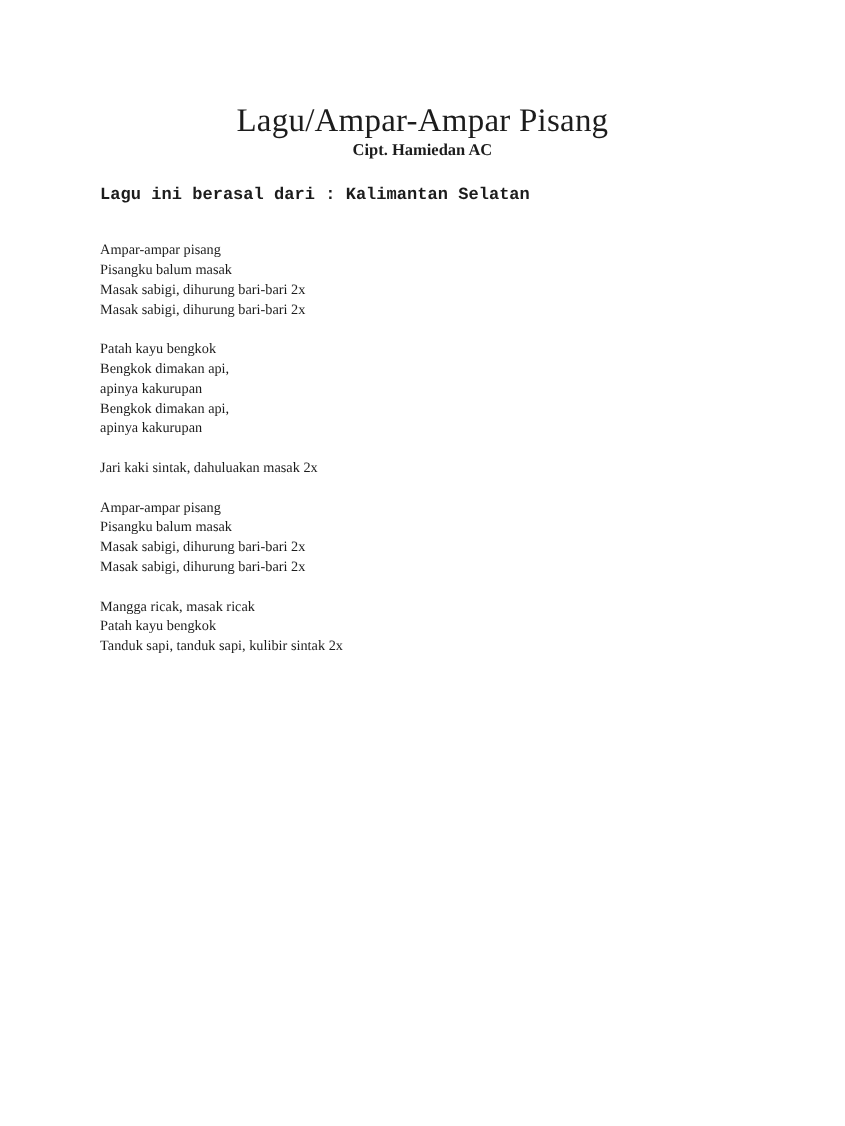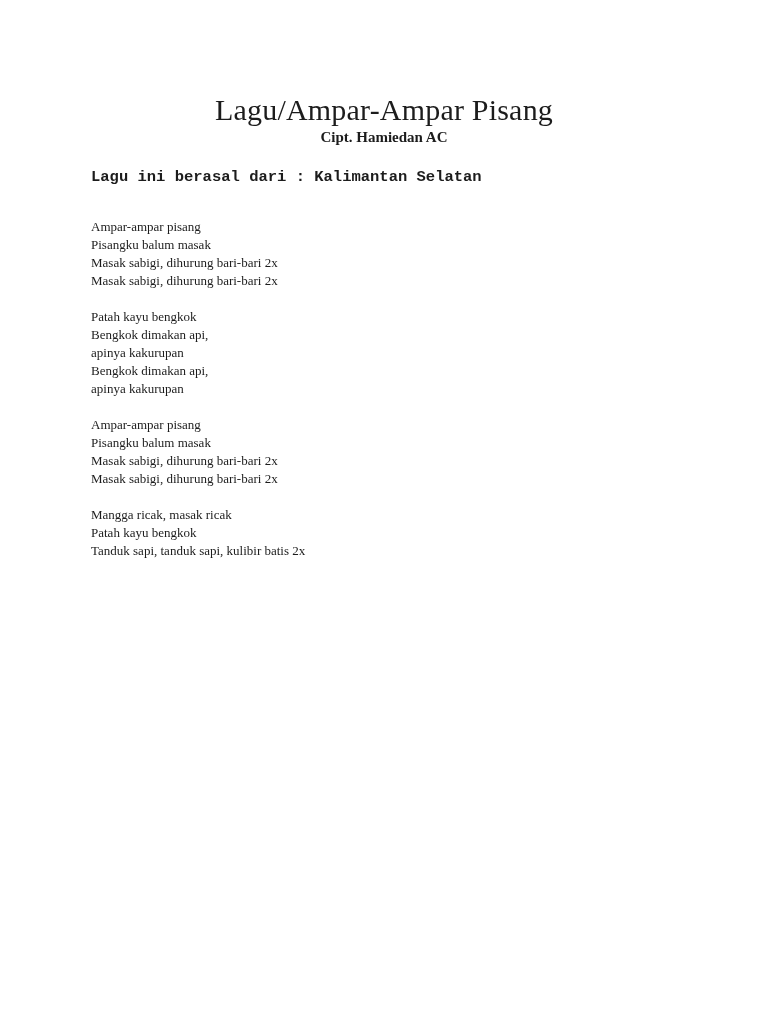--- a/index.html
+++ b/index.html
@@ -74,28 +74,31 @@
     </div>
 
     <div class="stanza">
       <div class="lyric-line">Patah kayu bengkok</div>
       <div class="lyric-line">Bengkok dimakan api,</div>
       <div class="lyric-line">apinya kakurupan</div>
       <div class="lyric-line">Bengkok dimakan api,</div>
       <div class="lyric-line">apinya kakurupan</div>
     </div>
 
+    <div class="stanza">
+      <div class="lyric-line">Jari kaki sintak, dahuluakan masak 2x</div>
+    </div>
 
     <div class="stanza">
       <div class="lyric-line">Ampar-ampar pisang</div>
       <div class="lyric-line">Pisangku balum masak</div>
       <div class="lyric-line">Masak sabigi, dihurung bari-bari 2x</div>
       <div class="lyric-line">Masak sabigi, dihurung bari-bari 2x</div>
     </div>
 
     <div class="stanza">
       <div class="lyric-line">Mangga ricak, masak ricak</div>
       <div class="lyric-line">Patah kayu bengkok</div>
-      <div class="lyric-line">Tanduk sapi, tanduk sapi, kulibir batis 2x</div>
+      <div class="lyric-line">Tanduk sapi, tanduk sapi, kulibir sintak 2x</div>
     </div>
 
   </div>
 </div>
 
 </body></html>

